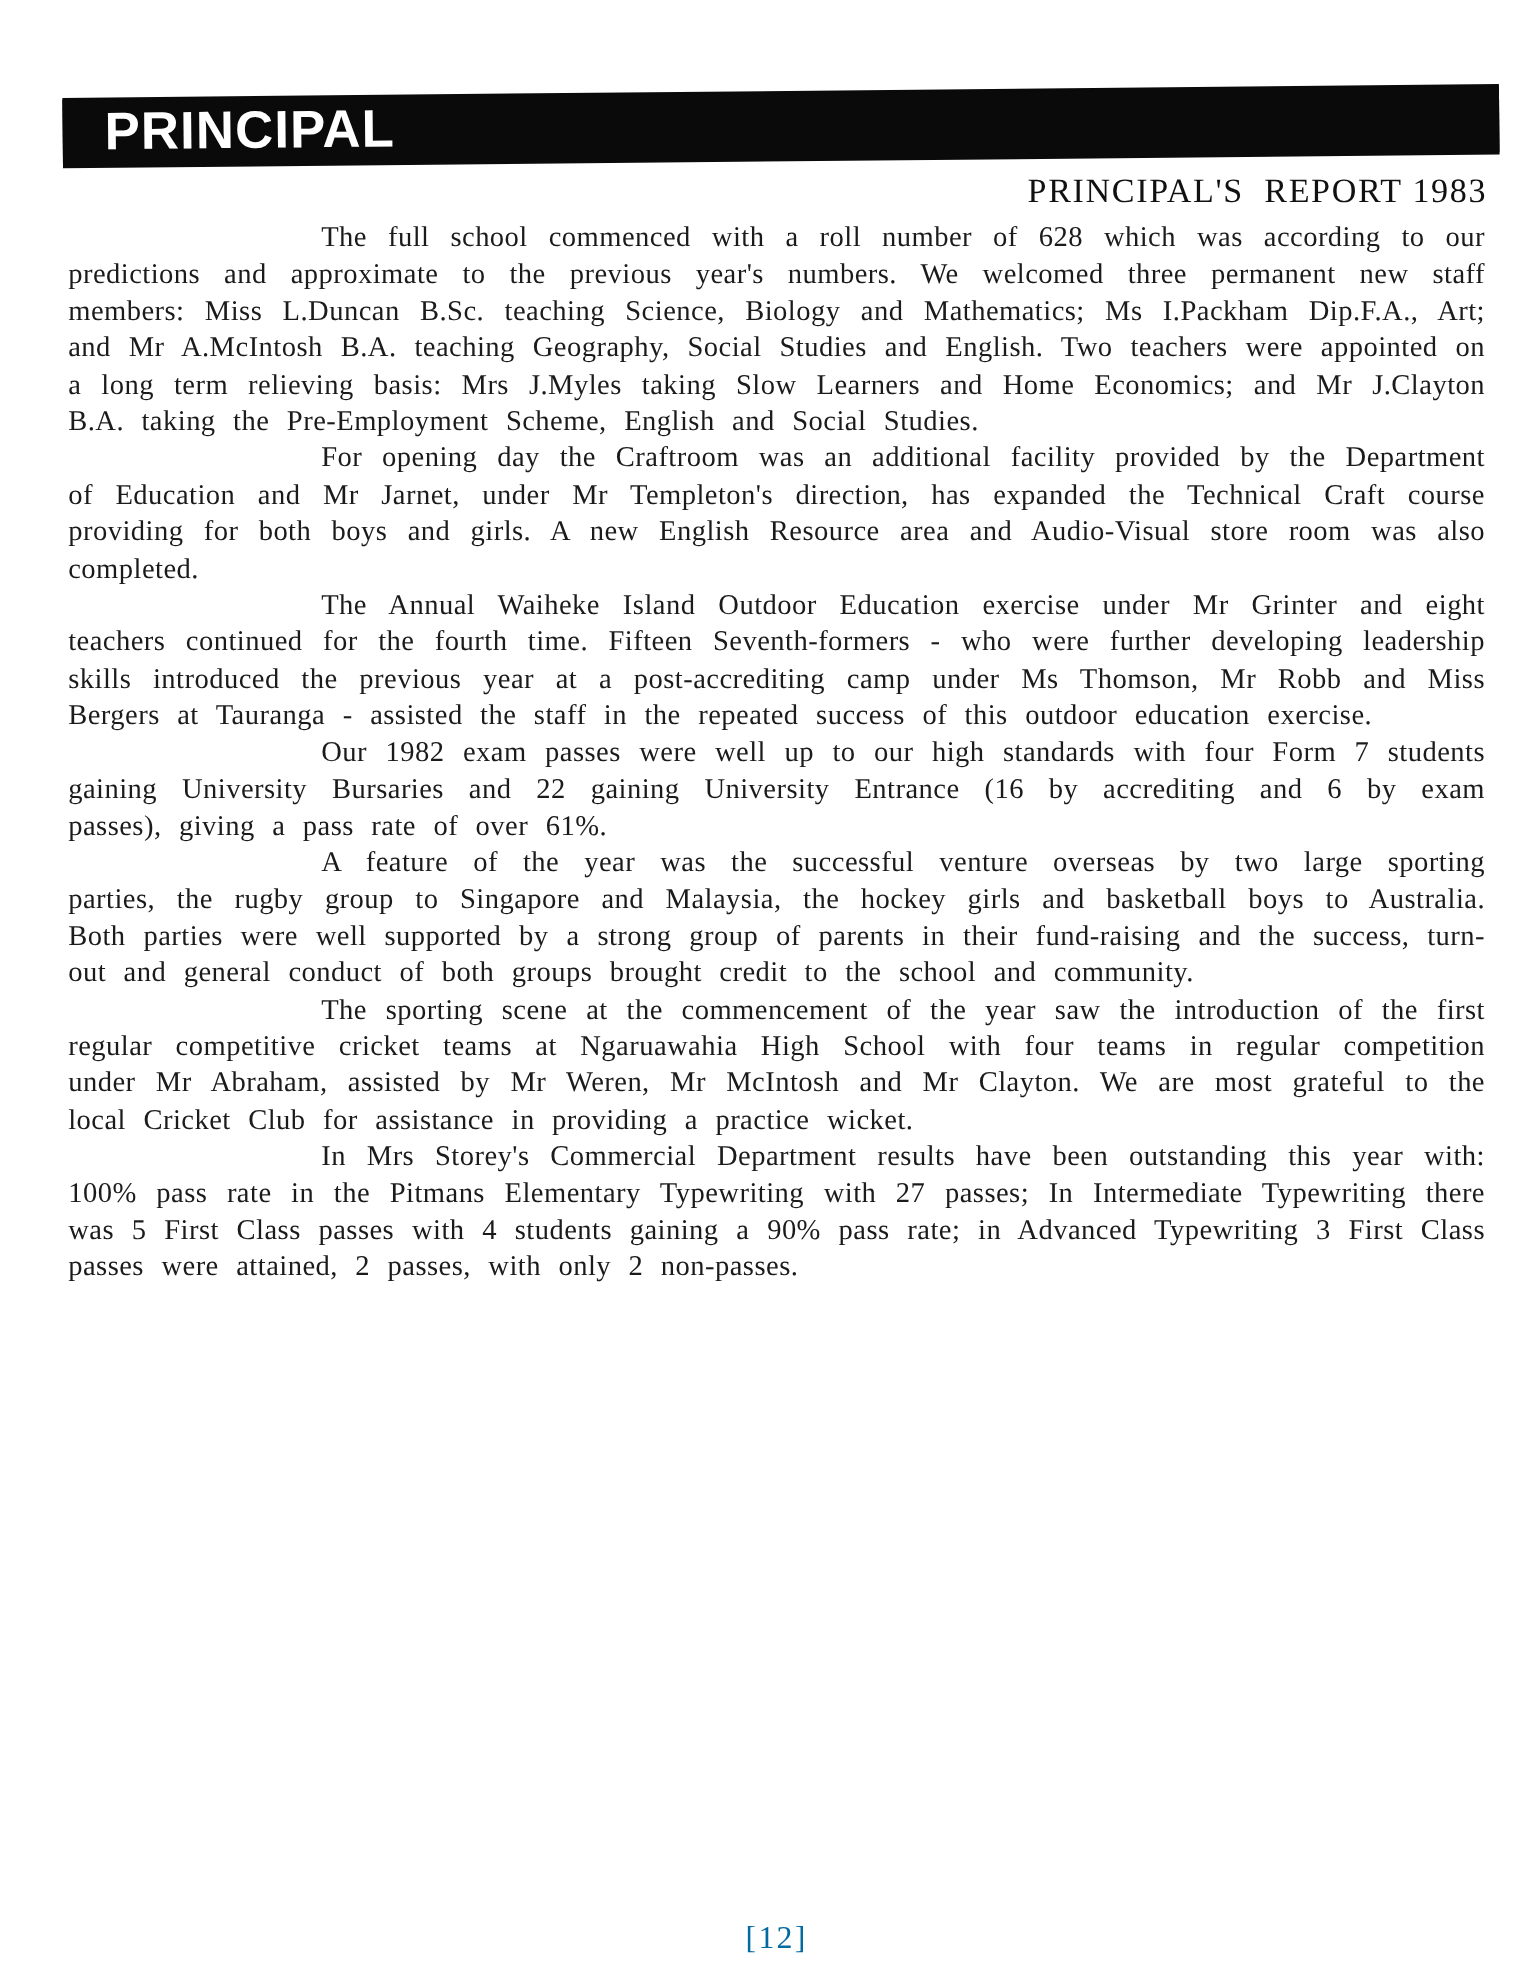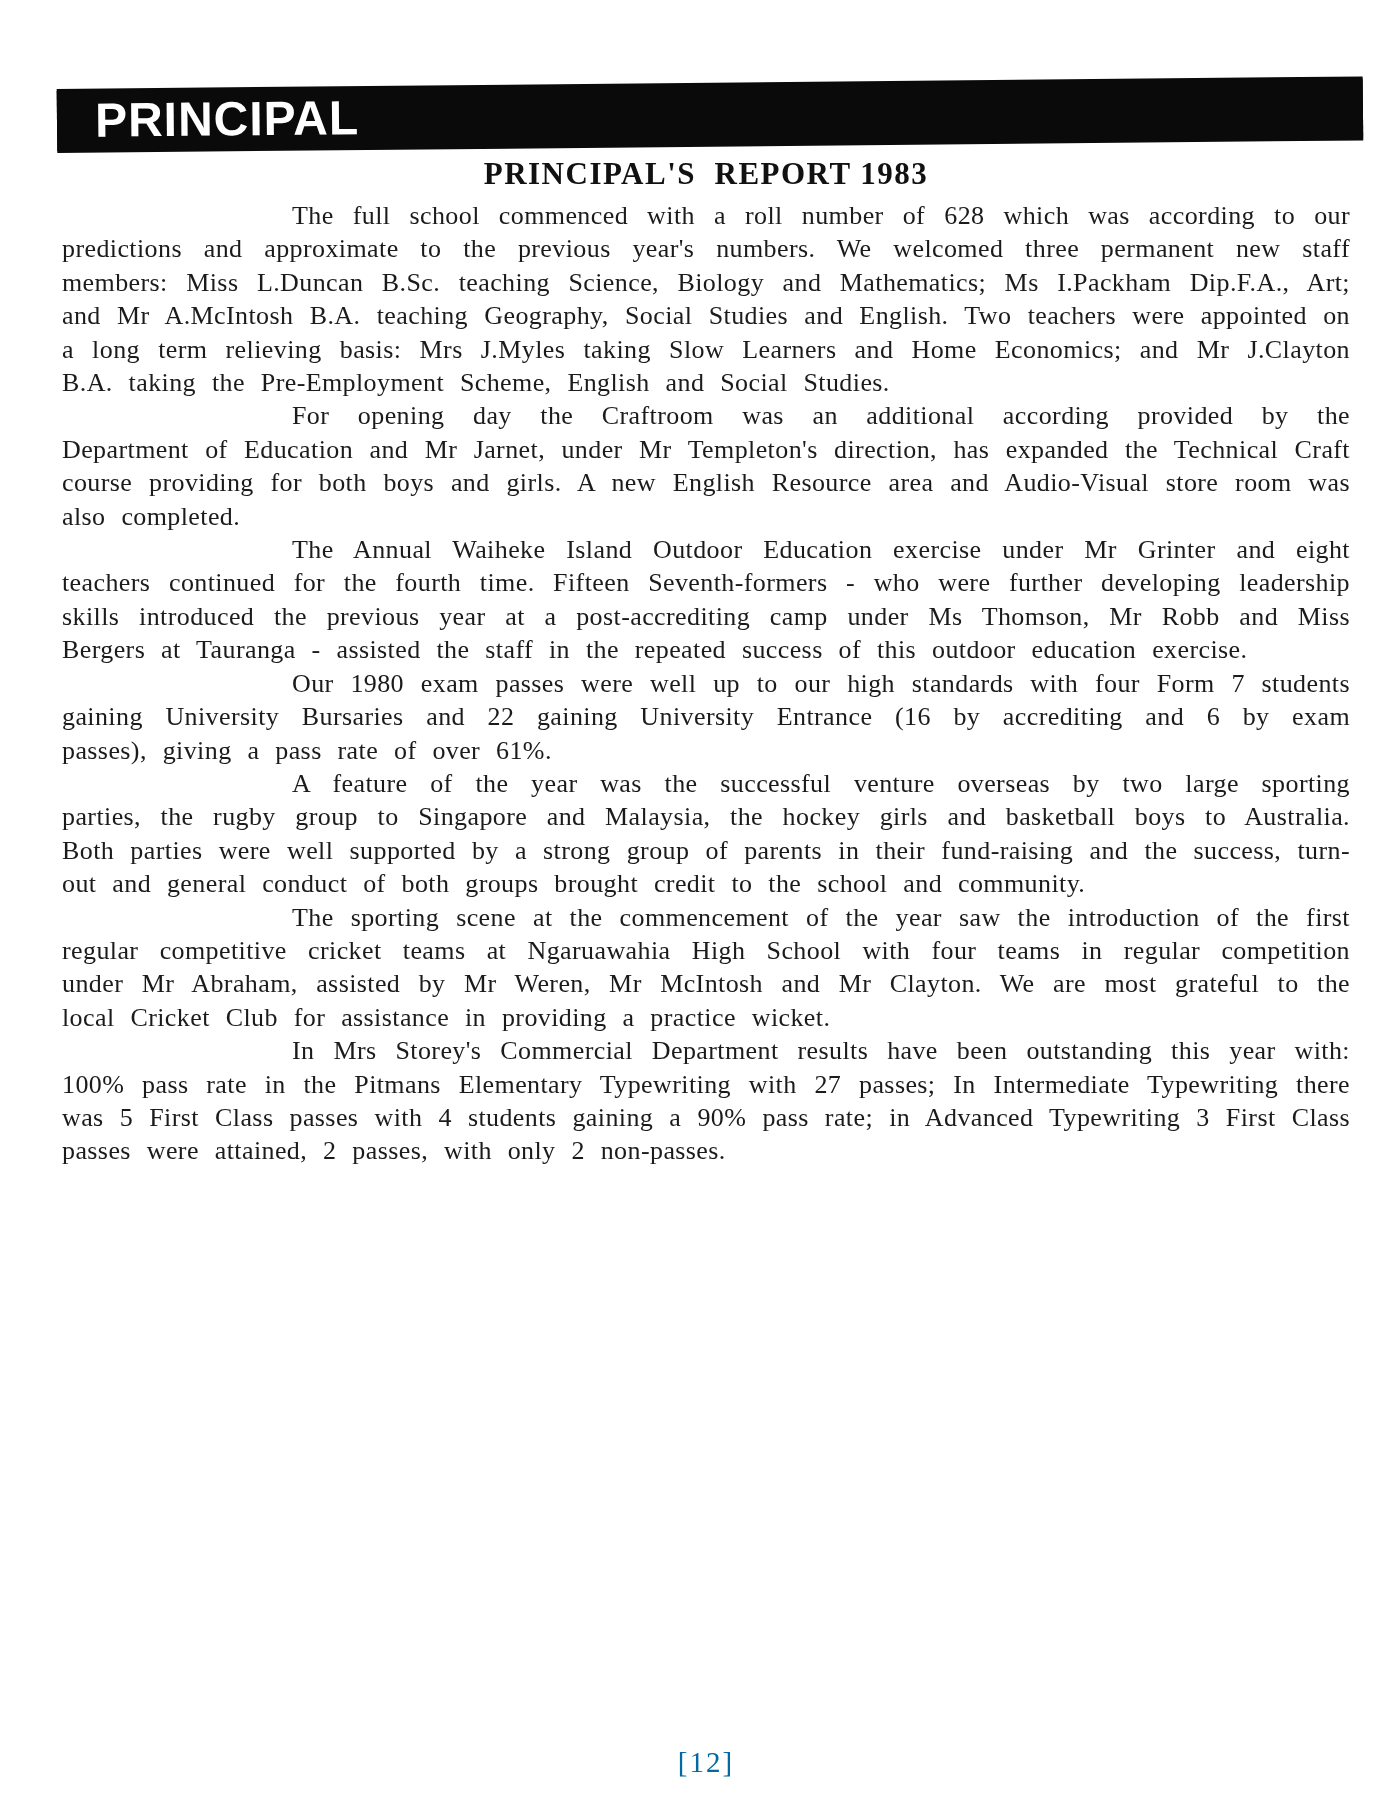--- a/index.html
+++ b/index.html
@@ -36,22 +36,22 @@
     font-weight: bold;
     font-size: 48px;
     letter-spacing: 1px;
     color: #ffffff;
   }
   .report-title {
     position: absolute;
     left: 60px;
     top: 156px;
     width: 1292px;
-    text-align: center;
-    font-weight: bold;
+    text-align: right;
+    font-weight: normal;
     font-size: 31px;
     letter-spacing: 1.5px;
     white-space: pre-wrap;
     color: #111111;
   }
   .report-body {
     position: absolute;
     left: 62px;
     top: 199px;
     width: 1288px;
@@ -82,23 +82,23 @@
 <div class="page">
 
   <div class="banner">
     <span class="banner-label">PRINCIPAL</span>
   </div>
 
   <div class="report-title">PRINCIPAL'S  REPORT 1983</div>
 
   <div class="report-body">
     <p>The full school commenced with a roll number of 628 which was according to our predictions and approximate to the previous year's numbers.  We welcomed three permanent new staff members: Miss L.Duncan B.Sc. teaching Science, Biology and Mathematics; Ms I.Packham Dip.F.A., Art; and Mr A.McIntosh B.A. teaching Geography, Social Studies and English.  Two teachers were appointed on a long term relieving basis: Mrs J.Myles taking Slow Learners and Home Economics; and Mr J.Clayton B.A. taking the Pre-Employment Scheme, English and Social Studies.</p>
-    <p>For opening day the Craftroom was an additional according provided by the Department of Education and Mr Jarnet, under Mr Templeton's direction, has expanded the Technical Craft course providing for both boys and girls.  A new English Resource area and Audio-Visual store room was also completed.</p>
+    <p>For opening day the Craftroom was an additional facility provided by the Department of Education and Mr Jarnet, under Mr Templeton's direction, has expanded the Technical Craft course providing for both boys and girls.  A new English Resource area and Audio-Visual store room was also completed.</p>
     <p>The Annual Waiheke Island Outdoor Education exercise under Mr Grinter and eight teachers continued for the fourth time. Fifteen Seventh-formers - who were further developing leadership skills introduced the previous year at a post-accrediting camp under Ms Thomson, Mr Robb and Miss Bergers at Tauranga - assisted the staff in the repeated success of this outdoor education exercise.</p>
-    <p>Our 1980 exam passes were well up to our high standards with four Form 7 students gaining University Bursaries and 22 gaining University Entrance (16 by accrediting and 6 by exam passes), giving a pass rate of over 61%.</p>
+    <p>Our 1982 exam passes were well up to our high standards with four Form 7 students gaining University Bursaries and 22 gaining University Entrance (16 by accrediting and 6 by exam passes), giving a pass rate of over 61%.</p>
     <p>A feature of the year was the successful venture overseas by two large sporting parties, the rugby group to Singapore and Malaysia, the hockey girls and basketball boys to Australia. Both parties were well supported by a strong group of parents in their fund-raising and the success, turn-out and general conduct of both groups brought credit to the school and community.</p>
     <p>The sporting scene at the commencement of the year saw the introduction of the first regular competitive cricket teams at Ngaruawahia High School with four teams in regular competition under Mr Abraham, assisted by Mr Weren, Mr McIntosh and Mr Clayton. We are most grateful to the local Cricket Club for assistance in providing a practice wicket.</p>
     <p>In Mrs Storey's Commercial Department results have been outstanding this year with: 100% pass rate in the Pitmans Elementary Typewriting with 27 passes; In Intermediate Typewriting there was 5 First Class passes  with 4 students gaining a 90% pass rate; in Advanced Typewriting 3 First Class passes were attained, 2 passes, with only 2 non-passes.</p>
   </div>
 
   <div class="page-number">[12]</div>
 
 </div>
 
 </body></html>

